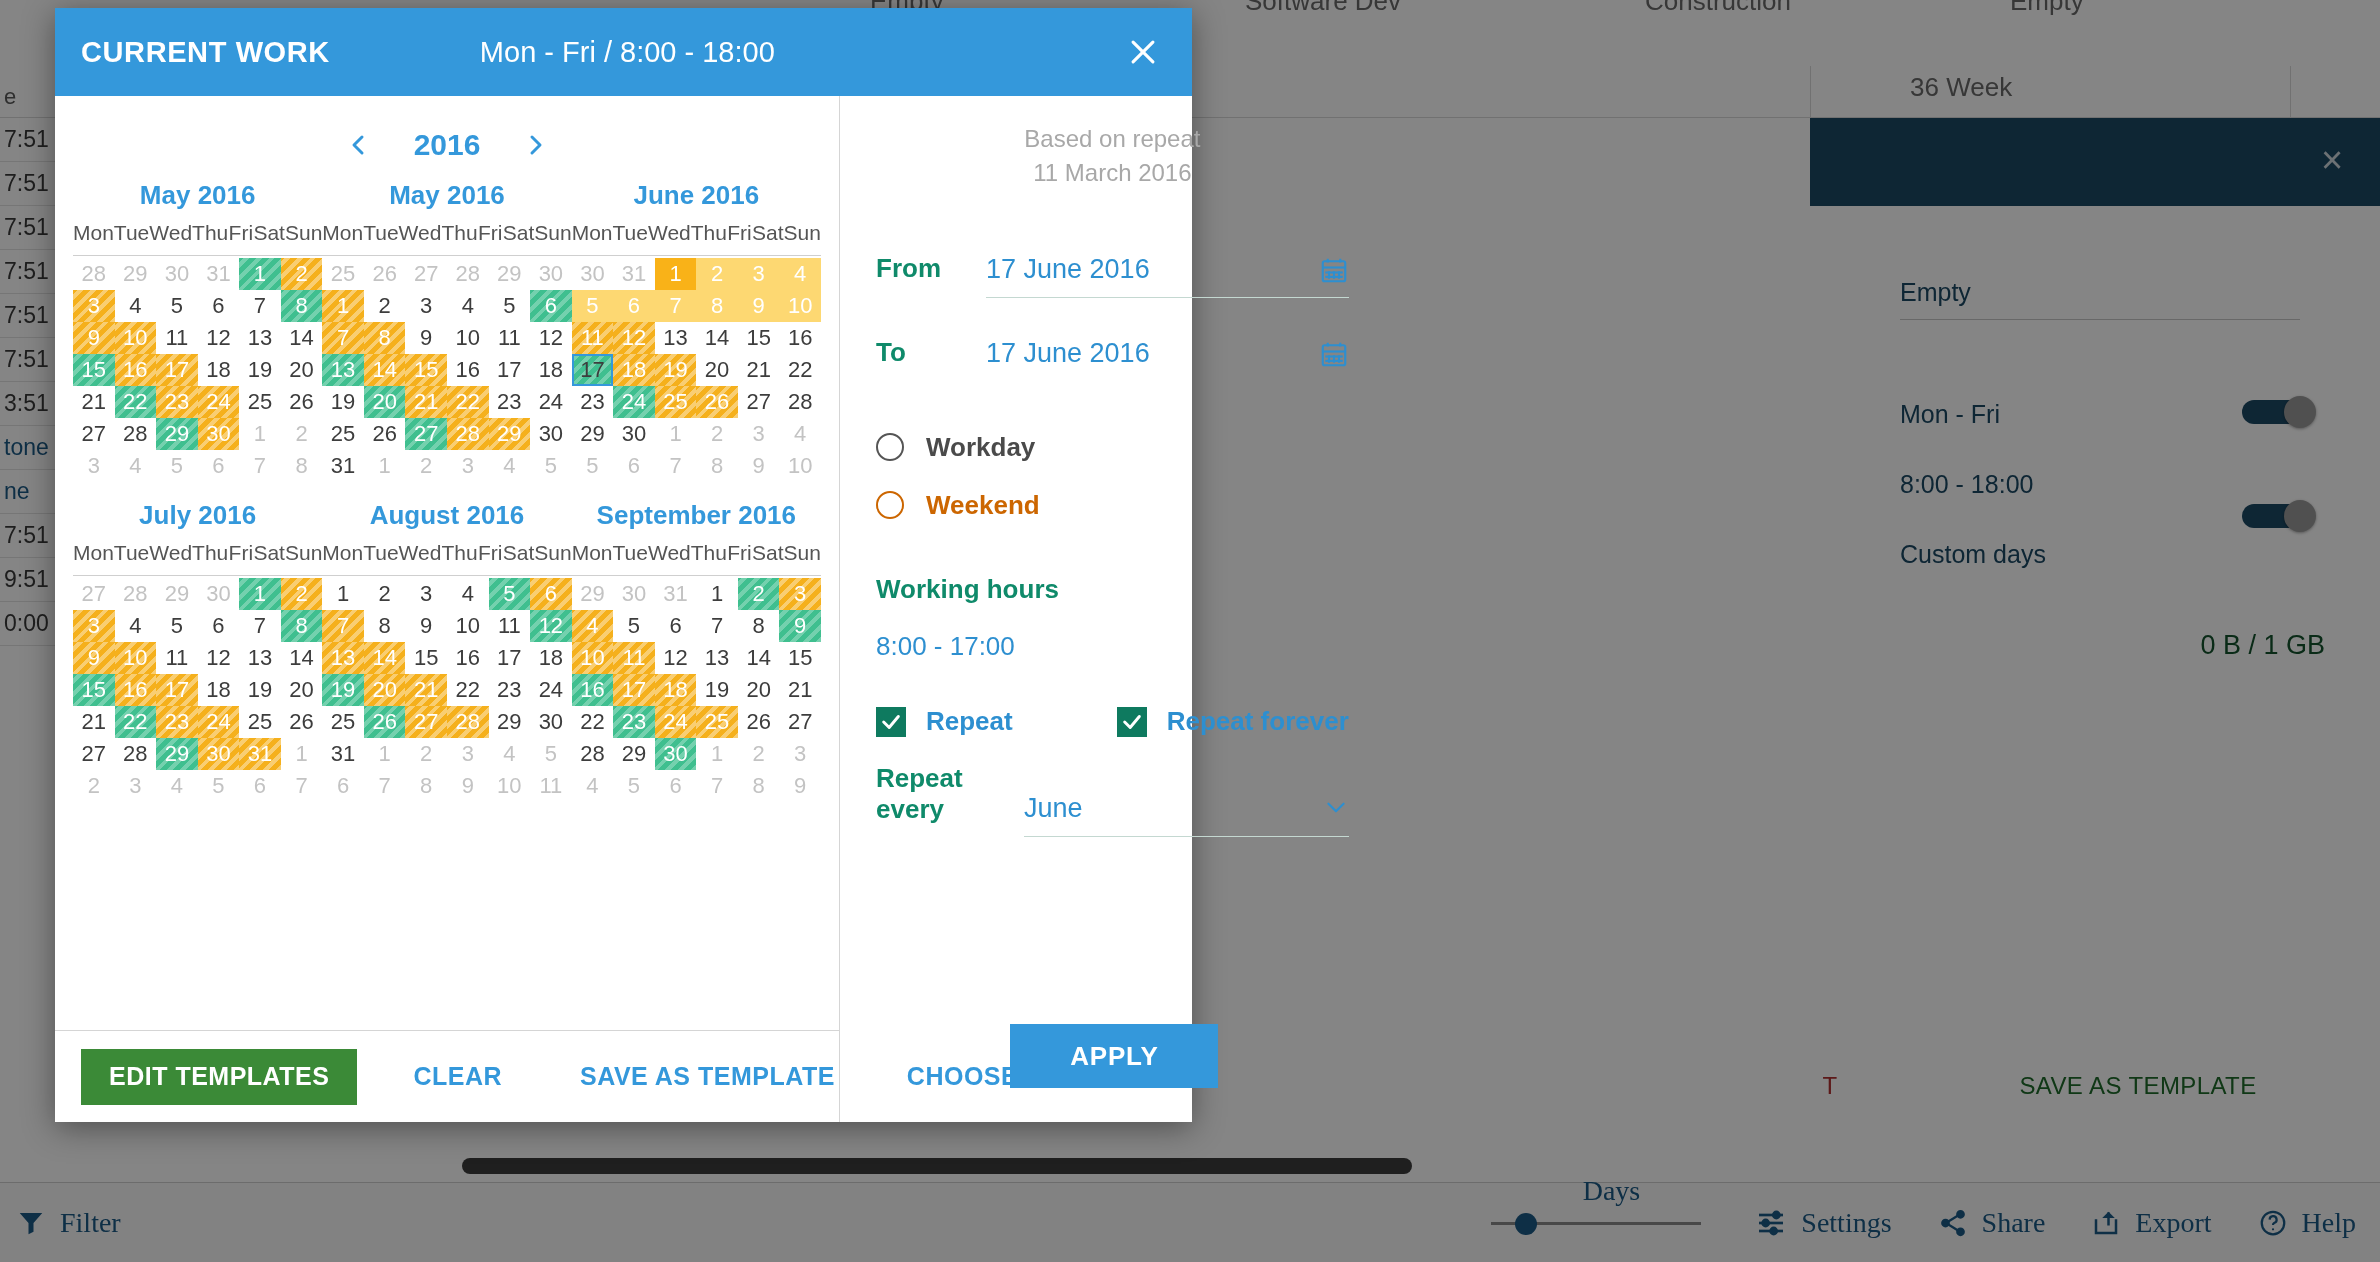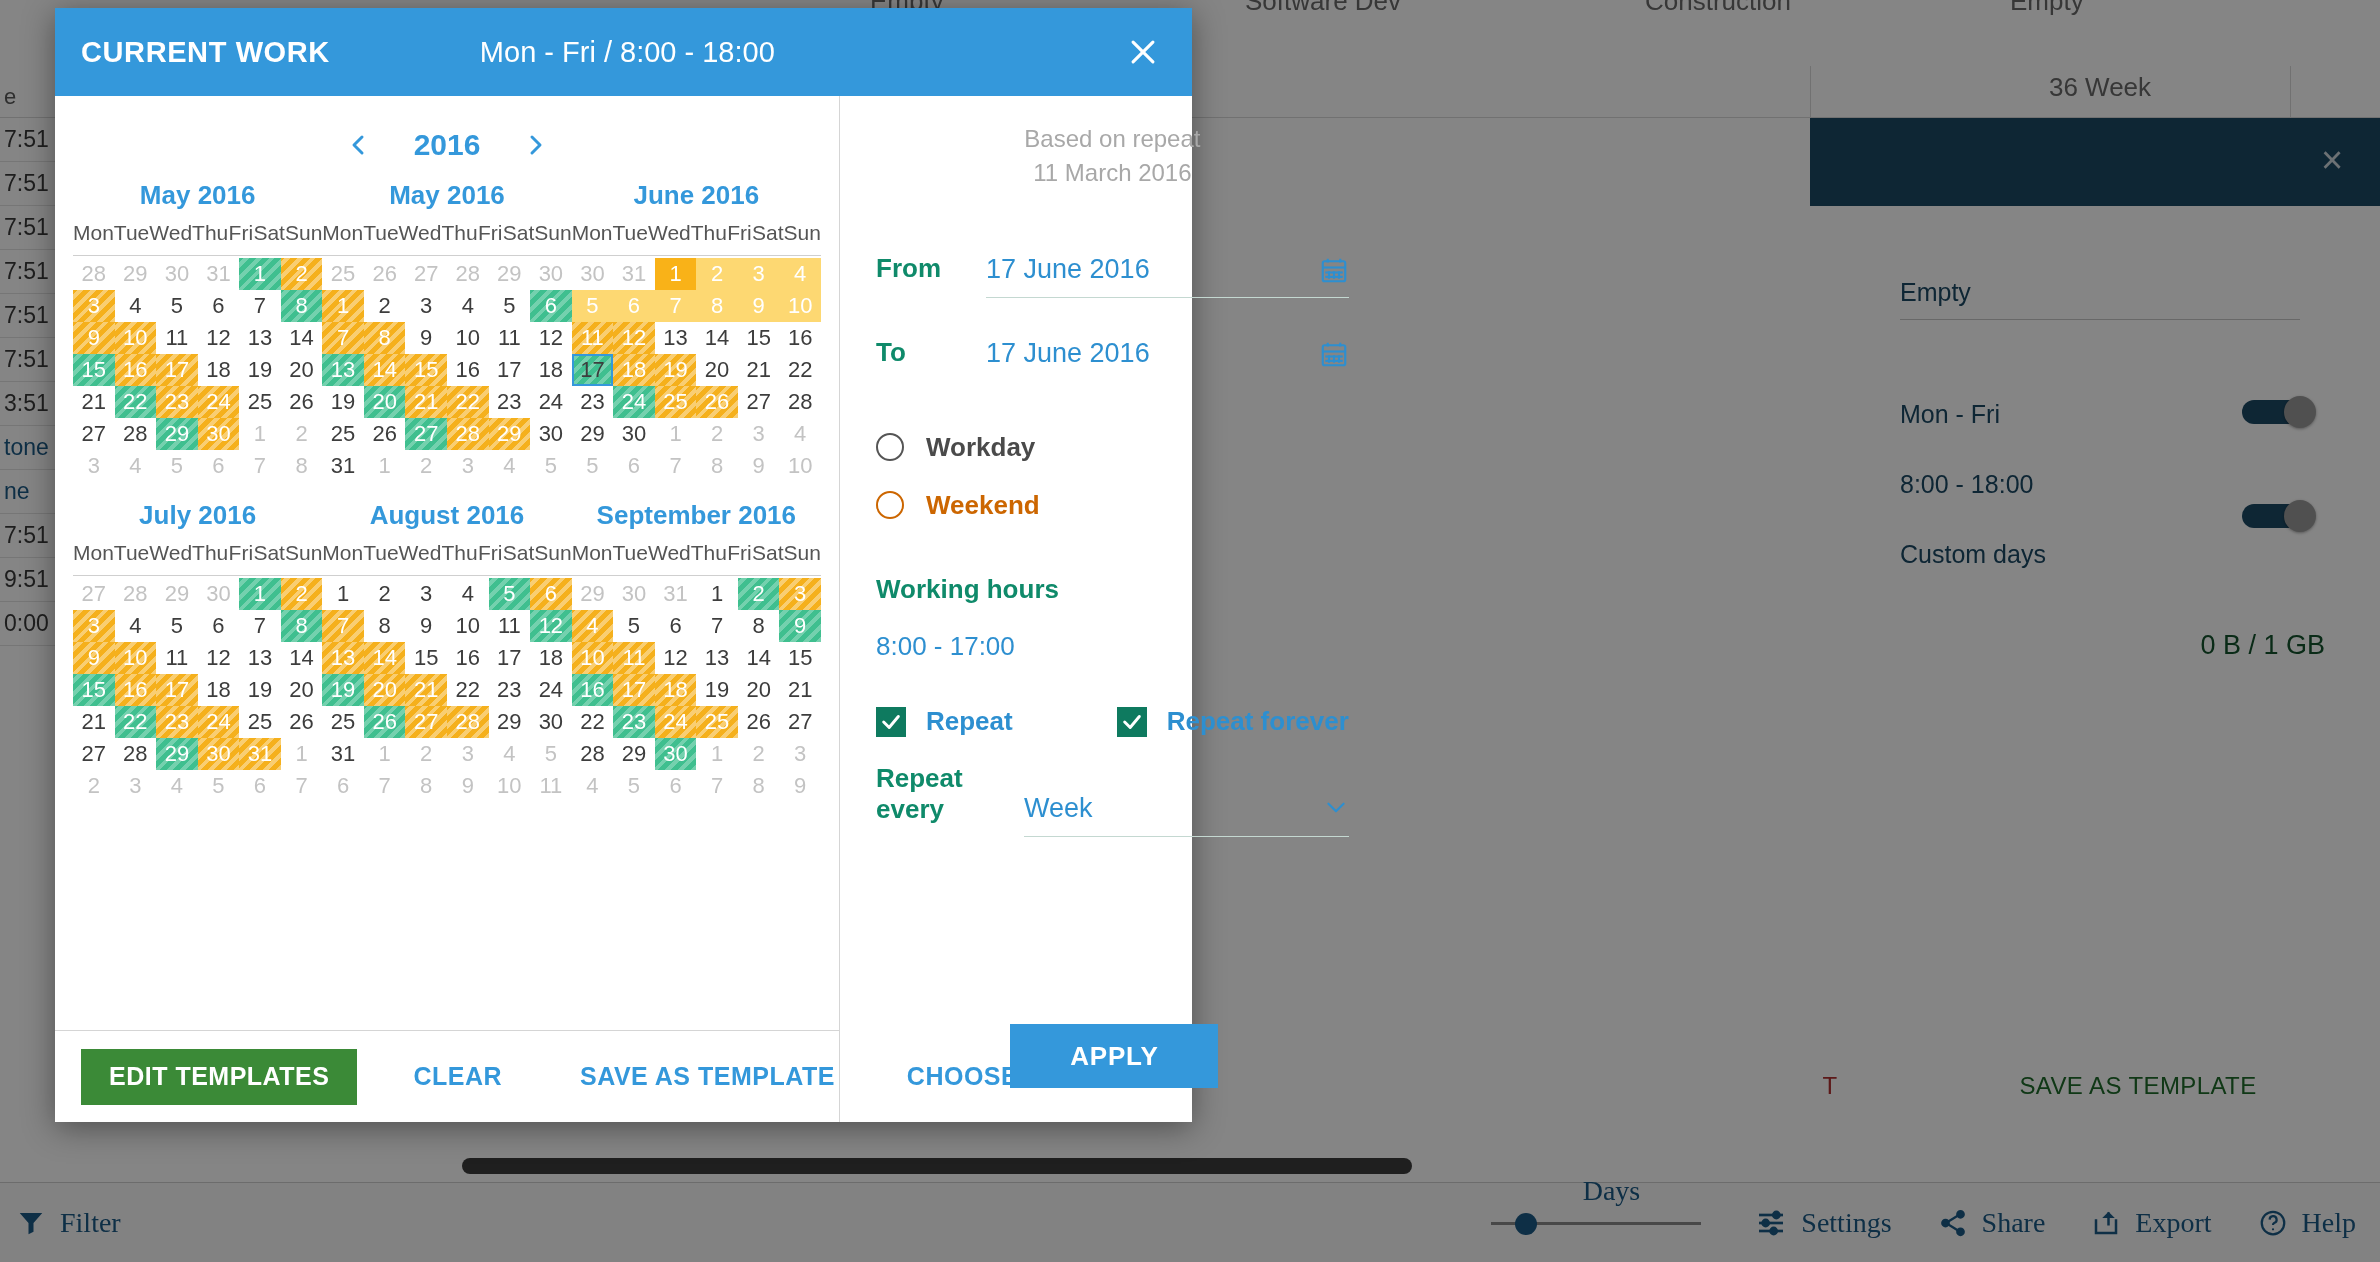--- a/index.html
+++ b/index.html
@@ -69,21 +69,21 @@
   .bg-btn-row { position: absolute; left: 0; top: 940px; width: 570px; height: 62px; }
   .bg-btn {
     position: absolute; height: 56px; display: flex; align-items: center;
     justify-content: center; font-size: 24px; letter-spacing: .4px; white-space: nowrap;
   }
   .bg-btn.danger { color: #b03030; }
   .bg-btn.save { color: #1f6b2b; }
 
   .bg-week-label {
     position: absolute; top: 72px; left: 1910px; width: 380px;
-    text-align: center; color: #6a6a6a; font-size: 26px;
+    color: #6a6a6a; font-size: 26px;
   }
 
   .bg-hscrollbar {
     position: absolute; left: 462px; top: 1158px; width: 950px; height: 16px;
     border-radius: 8px; background: #3c3c3c;
   }
 
   
   .bg-toolbar {
     position: absolute; left: 0; bottom: 0; width: 2380px; height: 80px;
@@ -867,21 +867,21 @@
               <polyline points="4,12 10,18 20,6"></polyline>
             </svg>
           </span>
           <span class="check-label">Repeat forever</span>
         </div>
       </div>
 
       <div class="repeat-every-row">
         <div class="repeat-every-label">Repeat every</div>
         <div class="select-box">
-          <span class="select-value">Week</span>
+          <span class="select-value">June</span>
           <span>
             <svg width="26" height="26" viewBox="0 0 24 24" stroke="#2d8fd0" stroke-width="2" fill="none" stroke-linecap="round" stroke-linejoin="round">
               <polyline points="5,9 12,16 19,9"></polyline>
             </svg>
           </span>
         </div>
       </div>
 
       <div class="apply-wrap">
         <button class="btn-apply">APPLY</button>

